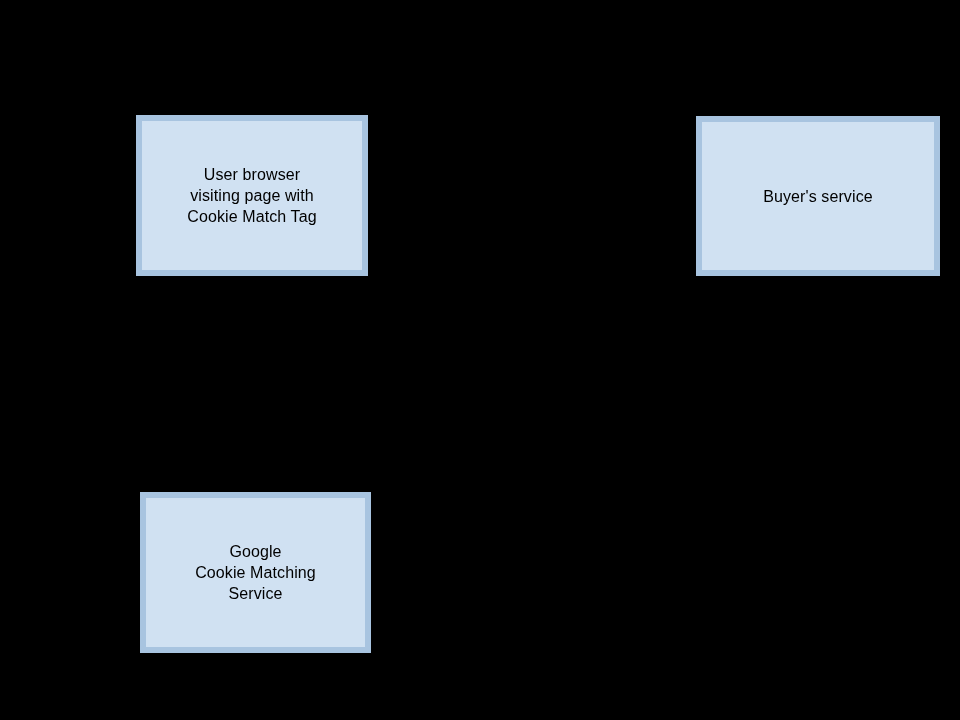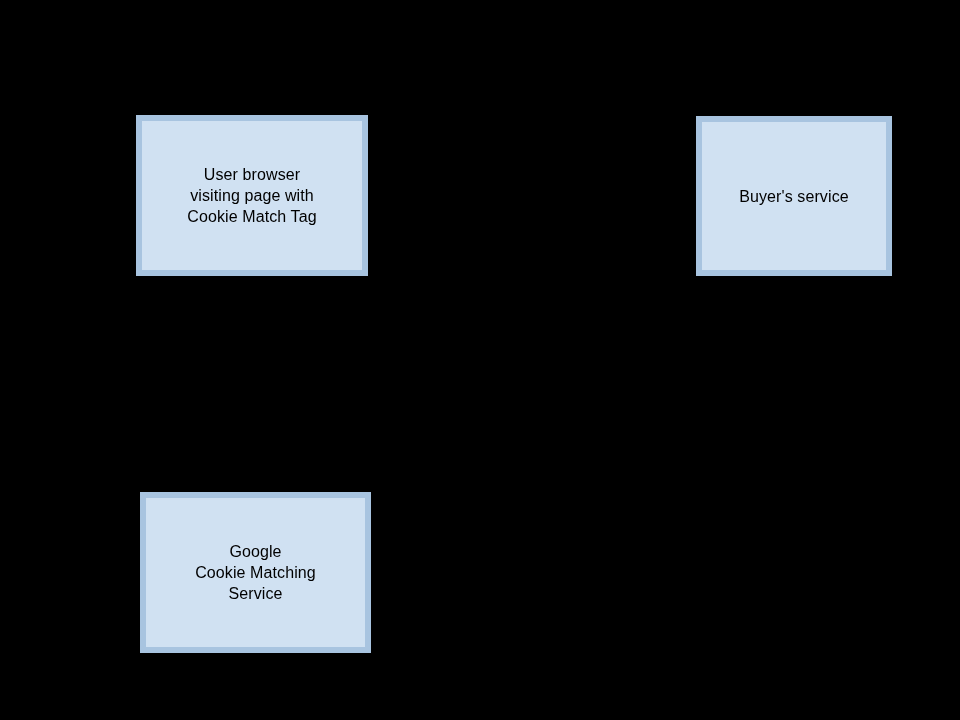--- a/index.html
+++ b/index.html
@@ -64,21 +64,21 @@
 <body>
 
 <div id="canvas" style="background: rgb(0, 0, 0);">
 
   <div class="node" id="node-user-browser" style="left: 136px; top: 115px; width: 232px; height: 161px; background: rgb(208, 225, 242); border-color: rgb(168, 196, 224);">
     <span class="node-label" style="color: rgb(0, 0, 0);">User browser
 visiting page with
 Cookie Match Tag</span>
   </div>
 
-  <div class="node" id="node-buyers-service" style="left: 696px; top: 116px; width: 196px; height: 160px; background: rgb(208, 225, 242); border-color: rgb(168, 196, 224);">
+  <div class="node" id="node-buyers-service" style="left: 696px; top: 116px; width: 244px; height: 160px; background: rgb(208, 225, 242); border-color: rgb(168, 196, 224);">
     <span class="node-label" style="color: rgb(0, 0, 0);">Buyer's service</span>
   </div>
 
   <div class="node" id="node-google-cookie-matching" style="left: 140px; top: 492px; width: 231px; height: 161px; background: rgb(208, 225, 242); border-color: rgb(168, 196, 224);">
     <span class="node-label" style="color: rgb(0, 0, 0);">Google
 Cookie Matching
 Service</span>
   </div>
 
 </div>

